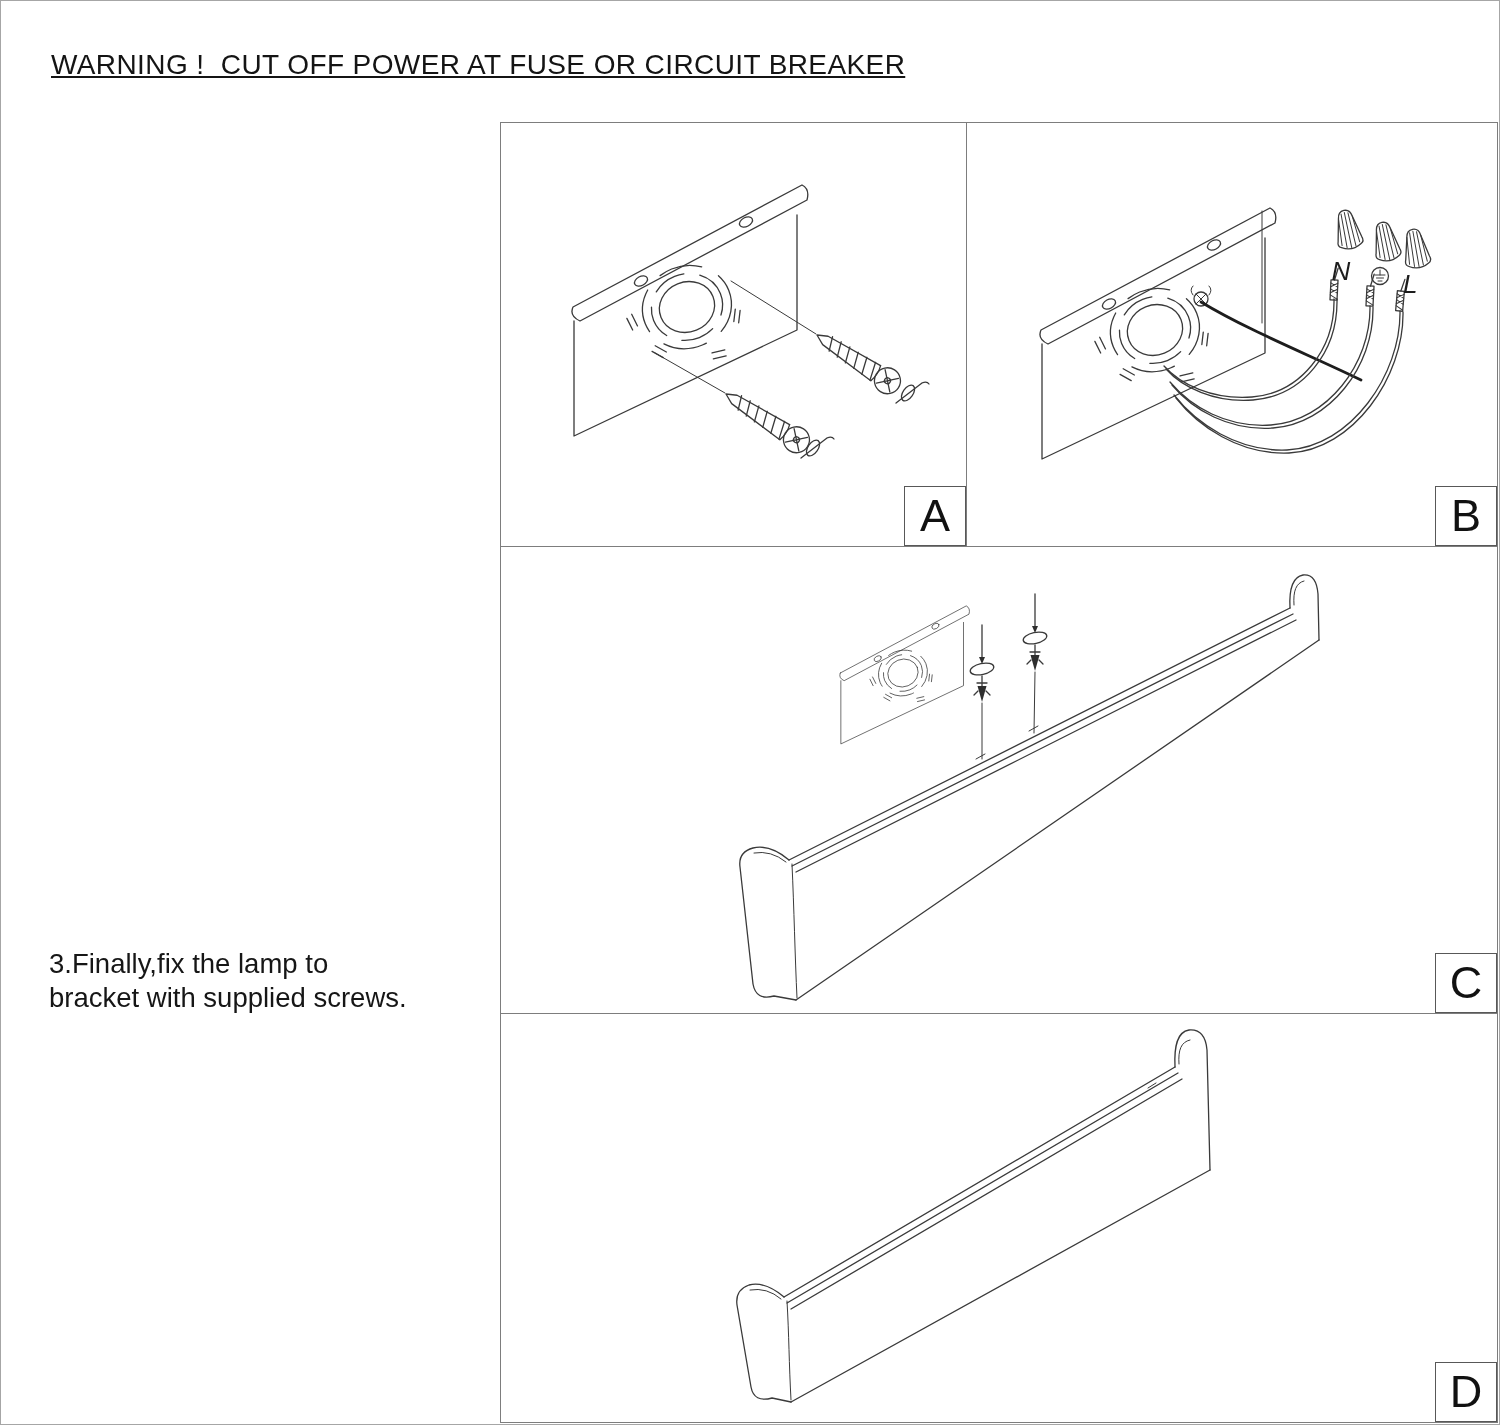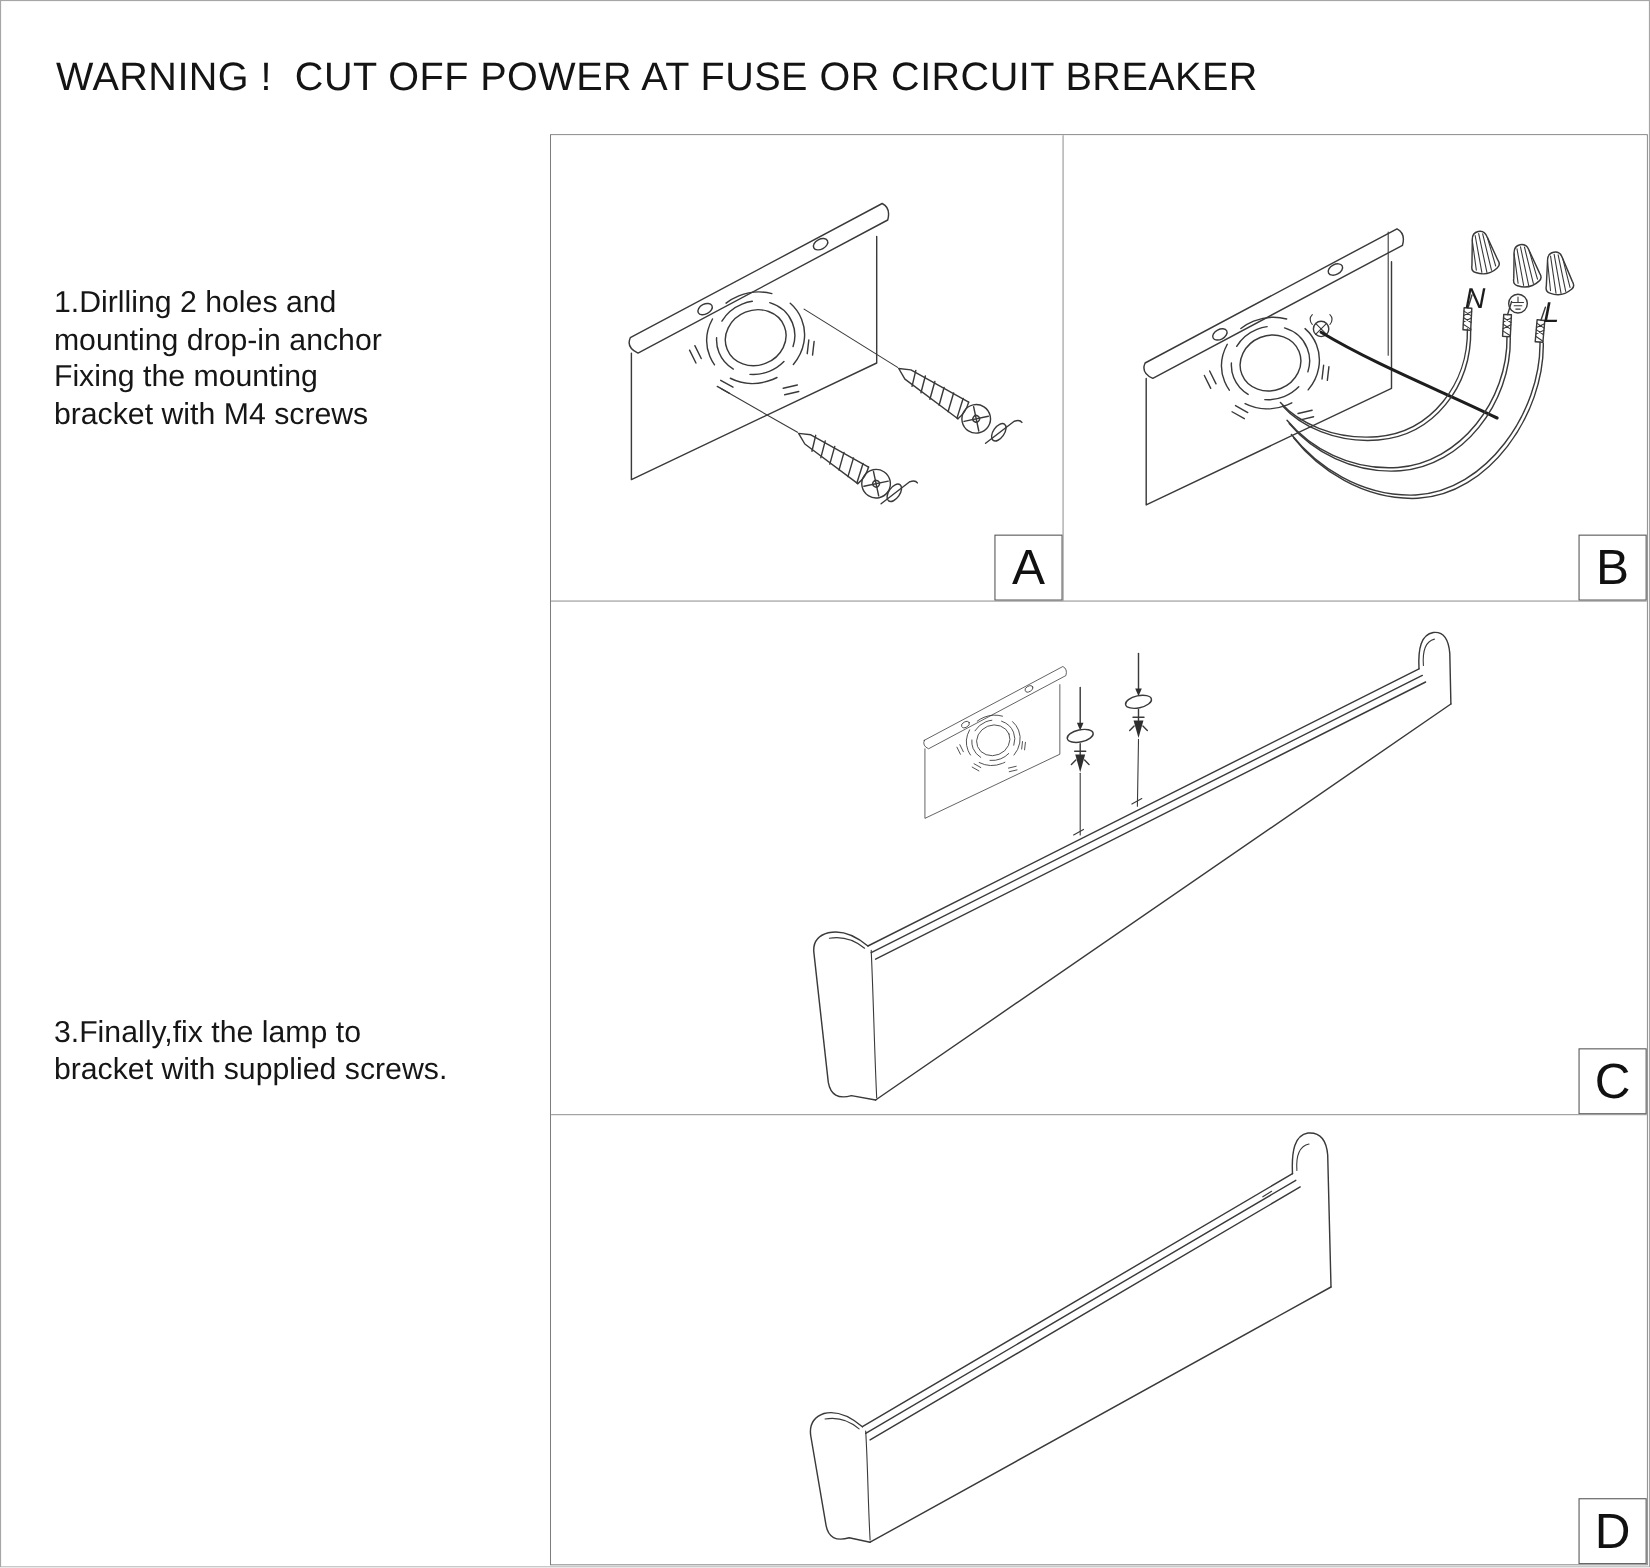--- a/index.html
+++ b/index.html
@@ -2,30 +2,30 @@
 <html><head>
 <meta charset="utf-8">
 <style>
   html,body { margin:0; padding:0; background:#ffffff; }
   .sheet {
     position:relative; width:1500px; height:1425px; background:#ffffff;
     border:1px solid #a6a6a6; box-sizing:border-box; overflow:hidden;
     font-family:"Liberation Sans", sans-serif; color:#1c1c1c;
   }
   .warning {
-    position:absolute; left:50px; top:48px; font-size:36px;
-    letter-spacing:0.4px; white-space:pre; color:#141414;
+    position:absolute; left:50px; top:48px; font-size:28px;
+    letter-spacing:0.4px; white-space:pre; color:#141414;text-decoration:underline;
   }
   .step {
     position:absolute; left:48px; width:445px; font-size:27.5px;
     line-height:33.5px; white-space:pre-line; color:#161616;
   }
   #step-1 { top:257px; }
   #step-2 { top:595px; }
-  #step-3 { top:920px; }
+  #step-3 { top:946px; }
   #step-4 { top:1174px; }
   .panels {
     position:absolute; left:499px; top:121px; width:996px; height:1299px;
     border:1px solid #7d7d7d;
   }
   .panel { position:absolute; box-sizing:border-box; background:#fff; }
   #panel-a { left:0; top:0; width:466px; height:424px; border-right:1px solid #7d7d7d; border-bottom:1px solid #7d7d7d; }
   #panel-b { left:466px; top:0; width:530px; height:424px; border-bottom:1px solid #7d7d7d; }
   #panel-c { left:0; top:424px; width:996px; height:467px; border-bottom:1px solid #7d7d7d; }
   #panel-d { left:0; top:891px; width:996px; height:408px; }
@@ -103,24 +103,20 @@
         <ellipse rx="12" ry="5.5" transform="rotate(-12)"></ellipse>
         <path d="M0,7 L0,17 M-5,14 L5,14"></path>
         <path class="fill-dark" d="M-4.5,17 L4.5,17 L0,33 Z"></path>
         <path d="M-4,22 L-8,26 M4,22 L8,26"></path>
       </g>
     </defs>
   </svg>
 
   <div class="warning">WARNING !  CUT OFF POWER AT FUSE OR CIRCUIT BREAKER</div>
 
-  <div class="step" id="step-1">1.Dirlling 2 holes and
-mounting drop-in anchor
-Fixing the mounting
-bracket with M4 screws</div>
   <div class="step" id="step-3">3.Finally,fix the lamp to
 bracket with supplied screws.</div>
 
   <div class="panels">
 
     <div class="panel" id="panel-a">
       <svg class="diagram" width="465" height="423" viewBox="0 0 465 423">
         <use href="#bracket-shape"></use>
         <g>
           <path class="thin" d="M230,158 L315,211"></path>

